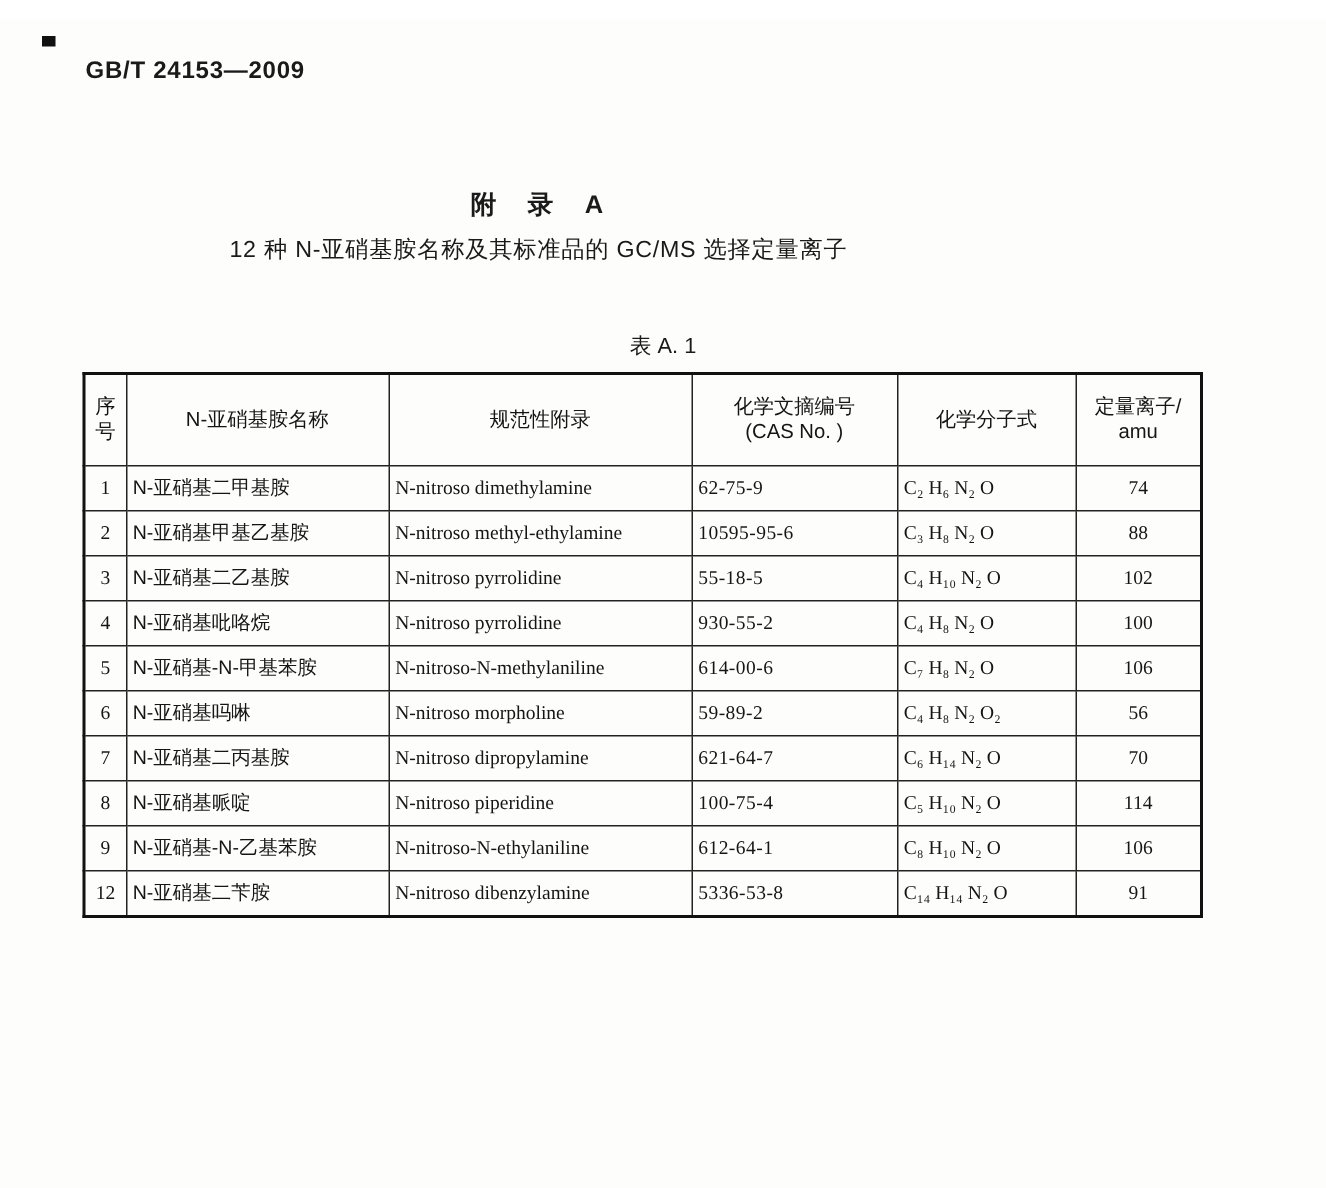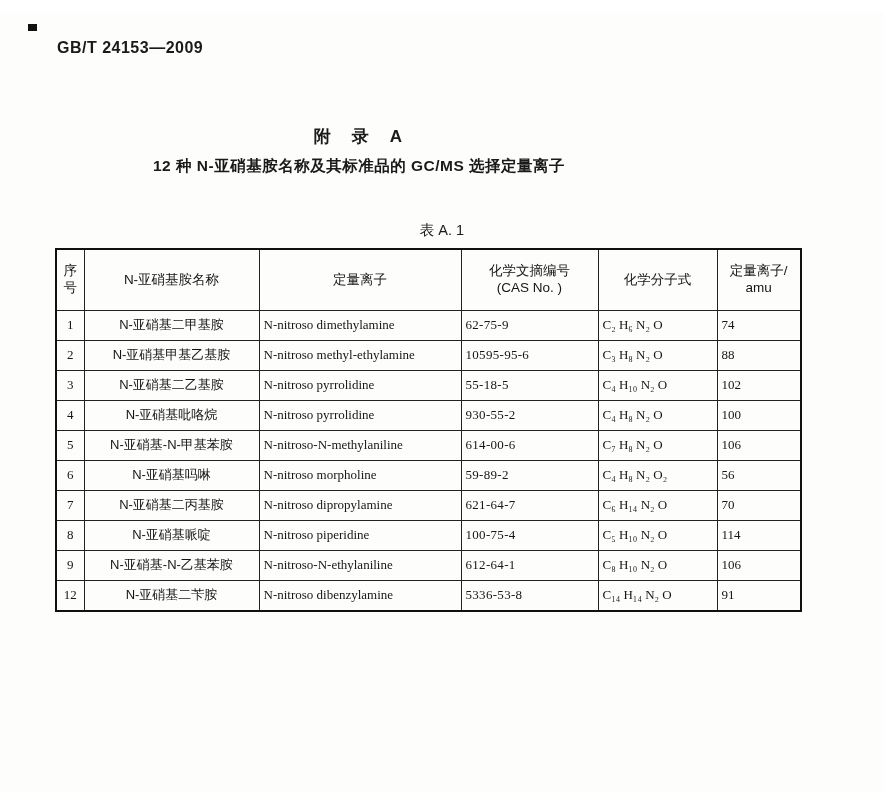--- a/index.html
+++ b/index.html
@@ -50,21 +50,21 @@
   .appendix-subtitle {
     margin-top: 9px;
     font-family: "Liberation Sans", "DejaVu Sans", sans-serif;
     font-weight: bold;
     font-size: 15px;
     letter-spacing: 1px;
   }
   .appendix-heading {
     margin-top: 8px;
     font-family: "Liberation Sans", "DejaVu Sans", sans-serif;
-    font-weight: bold;
+    font-weight: normal;
     font-size: 15.5px;
     letter-spacing: 0.5px;
   }
   .table-caption {
     position: absolute;
     left: 0;
     top: 208px;
     width: 884px;
     text-align: center;
     font-family: "Liberation Sans", "DejaVu Sans", sans-serif;
@@ -102,25 +102,25 @@
   }
   thead th .hdr-line { display: block; }
   tbody td { height: 29px; }
   col.c-no  { width: 28px; }
   col.c-cn  { width: 175px; }
   col.c-en  { width: 202px; }
   col.c-cas { width: 137px; }
   col.c-f   { width: 119px; }
   col.c-ion { width: 84px; }
   td.c-no  { text-align: center; }
-  td.c-cn  { padding-left: 10px; font-family: "Liberation Sans", "DejaVu Sans", sans-serif; text-align: center; }
+  td.c-cn  { padding-left: 10px; font-family: "Liberation Sans", "DejaVu Sans", sans-serif; }
   td.c-en  { padding-left: 12px; }
   td.c-cas { padding-left: 13px; letter-spacing: 0.3px; }
   td.c-f   { padding-left: 10px; }
-  td.c-ion { text-align: left; font-family: Liberation Serif, serif; }
+  td.c-ion { text-align: center; font-family: Liberation Serif, serif; }
 </style>
 </head>
 <body>
 
 <div class="page">
   <div class="scan-mark"></div>
 
   <div class="std-code">GB/T 24153—2009</div>
 
   <div class="titles">
@@ -139,21 +139,21 @@
         <col class="c-f">
         <col class="c-ion">
     </colgroup>
     <thead>
       <tr>
         <th>
           <span class="hdr-line">序</span>
           <span class="hdr-line">号</span>
         </th>
         <th>N-亚硝基胺名称</th>
-        <th>定量离子</th>
+        <th>规范性附录</th>
         <th>
           <span class="hdr-line">化学文摘编号</span>
           <span class="hdr-line">(CAS No. )</span>
         </th>
         <th>化学分子式</th>
         <th>
           <span class="hdr-line">定量离子/</span>
           <span class="hdr-line">amu</span>
         </th>
       </tr>

